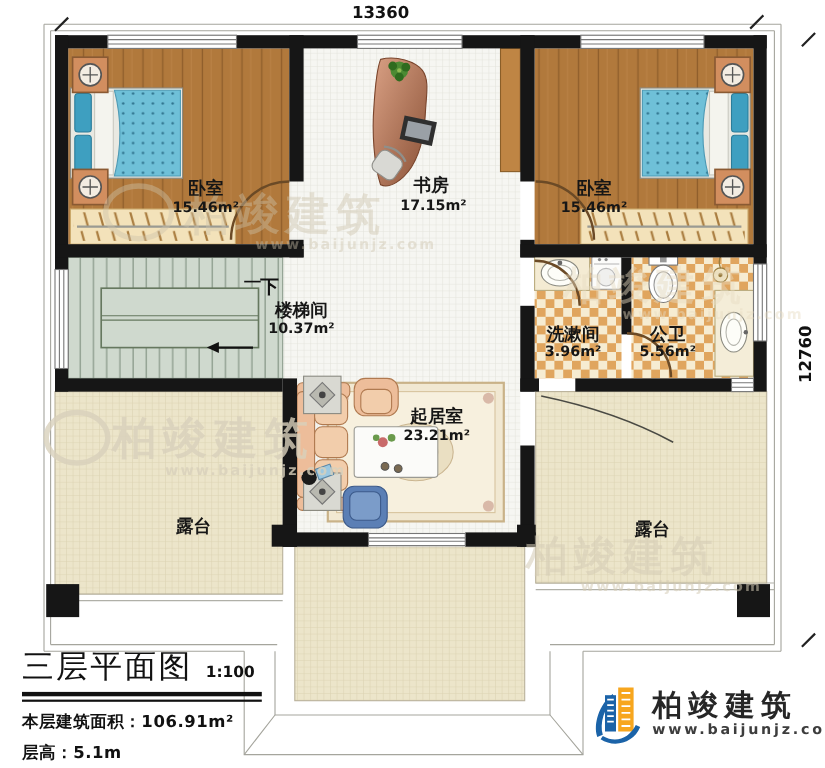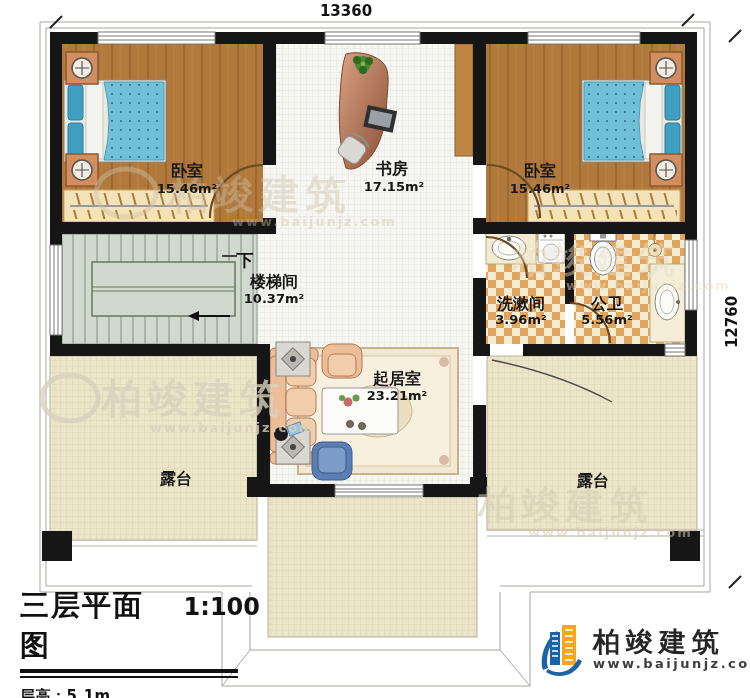--- a/index.html
+++ b/index.html
@@ -7,22 +7,22 @@
          font-family:"DejaVu Sans","Liberation Sans",sans-serif;}
   svg text{font-family:"DejaVu Sans","Liberation Sans",sans-serif;}
   .room-name{font-size:16px;font-weight:bold;fill:#161616;}
   .room-area{font-size:13px;font-weight:bold;fill:#161616;}
   .dim-text{font-size:15px;font-weight:bold;fill:#111;}
   .wm-brand{font-weight:bold;letter-spacing:6px;}
   .wm-url{font-weight:bold;letter-spacing:2px;font-size:13px;}
   
   .tb{position:absolute;left:20px;top:586px;width:240px;color:#111;}
   .tb-row{display:flex;align-items:baseline;gap:12px;}
-  .tb-title{font-size:29px;font-weight:bold;letter-spacing:2px;}
-  .tb-scale{font-size:24px;font-weight:bold;}
+  .tb-title{font-size:29px;font-weight:normal;letter-spacing:2px;}
+  .tb-scale{font-size:14px;font-weight:bold;}
   .tb-rule{width:218px;height:3px;border-top:4px solid #111;border-bottom:2px solid #111;margin-top:3px;}
   .tb-line{font-size:15px;font-weight:bold;margin-top:9px;letter-spacing:0.5px;}
   
   .logo{position:absolute;left:536px;top:620px;display:flex;align-items:center;gap:9px;}
   .logo-txt{display:flex;flex-direction:column;}
   .logo-company{font-size:27px;font-weight:bold;color:#262626;letter-spacing:6px;line-height:1.1;}
   .logo-web{font-size:13px;font-weight:bold;color:#3d3d3d;letter-spacing:2.5px;}
 </style>
 </head>
 <body>
@@ -360,20 +360,23 @@
 </svg>
 
 
 <div class="tb">
   <div class="tb-row">
     <span class="tb-title">三层平面图</span>
     <span class="tb-scale">1:100</span>
   </div>
   <div class="tb-rule"></div>
   <div class="tb-line">
+    <span>本层建筑面积：</span><span>106.91m²</span>
+  </div>
+  <div class="tb-line">
     <span>层高：</span><span>5.1m</span>
   </div>
 </div>
 
 
 <div class="logo">
   <svg width="48" height="58" viewBox="0 0 48 58">
     <path d="M7,50 C3,38 9,20 21,11 L23,15 C13,23 9,38 12,48 Z" fill="#1b63a8"></path>
     <rect x="14" y="12" width="10" height="33" fill="#1b63a8"></rect>
     <path d="M16,16 h6 M16,21 h6 M16,26 h6 M16,31 h6 M16,36 h6" stroke="#fff" stroke-width="1.5"></path>

